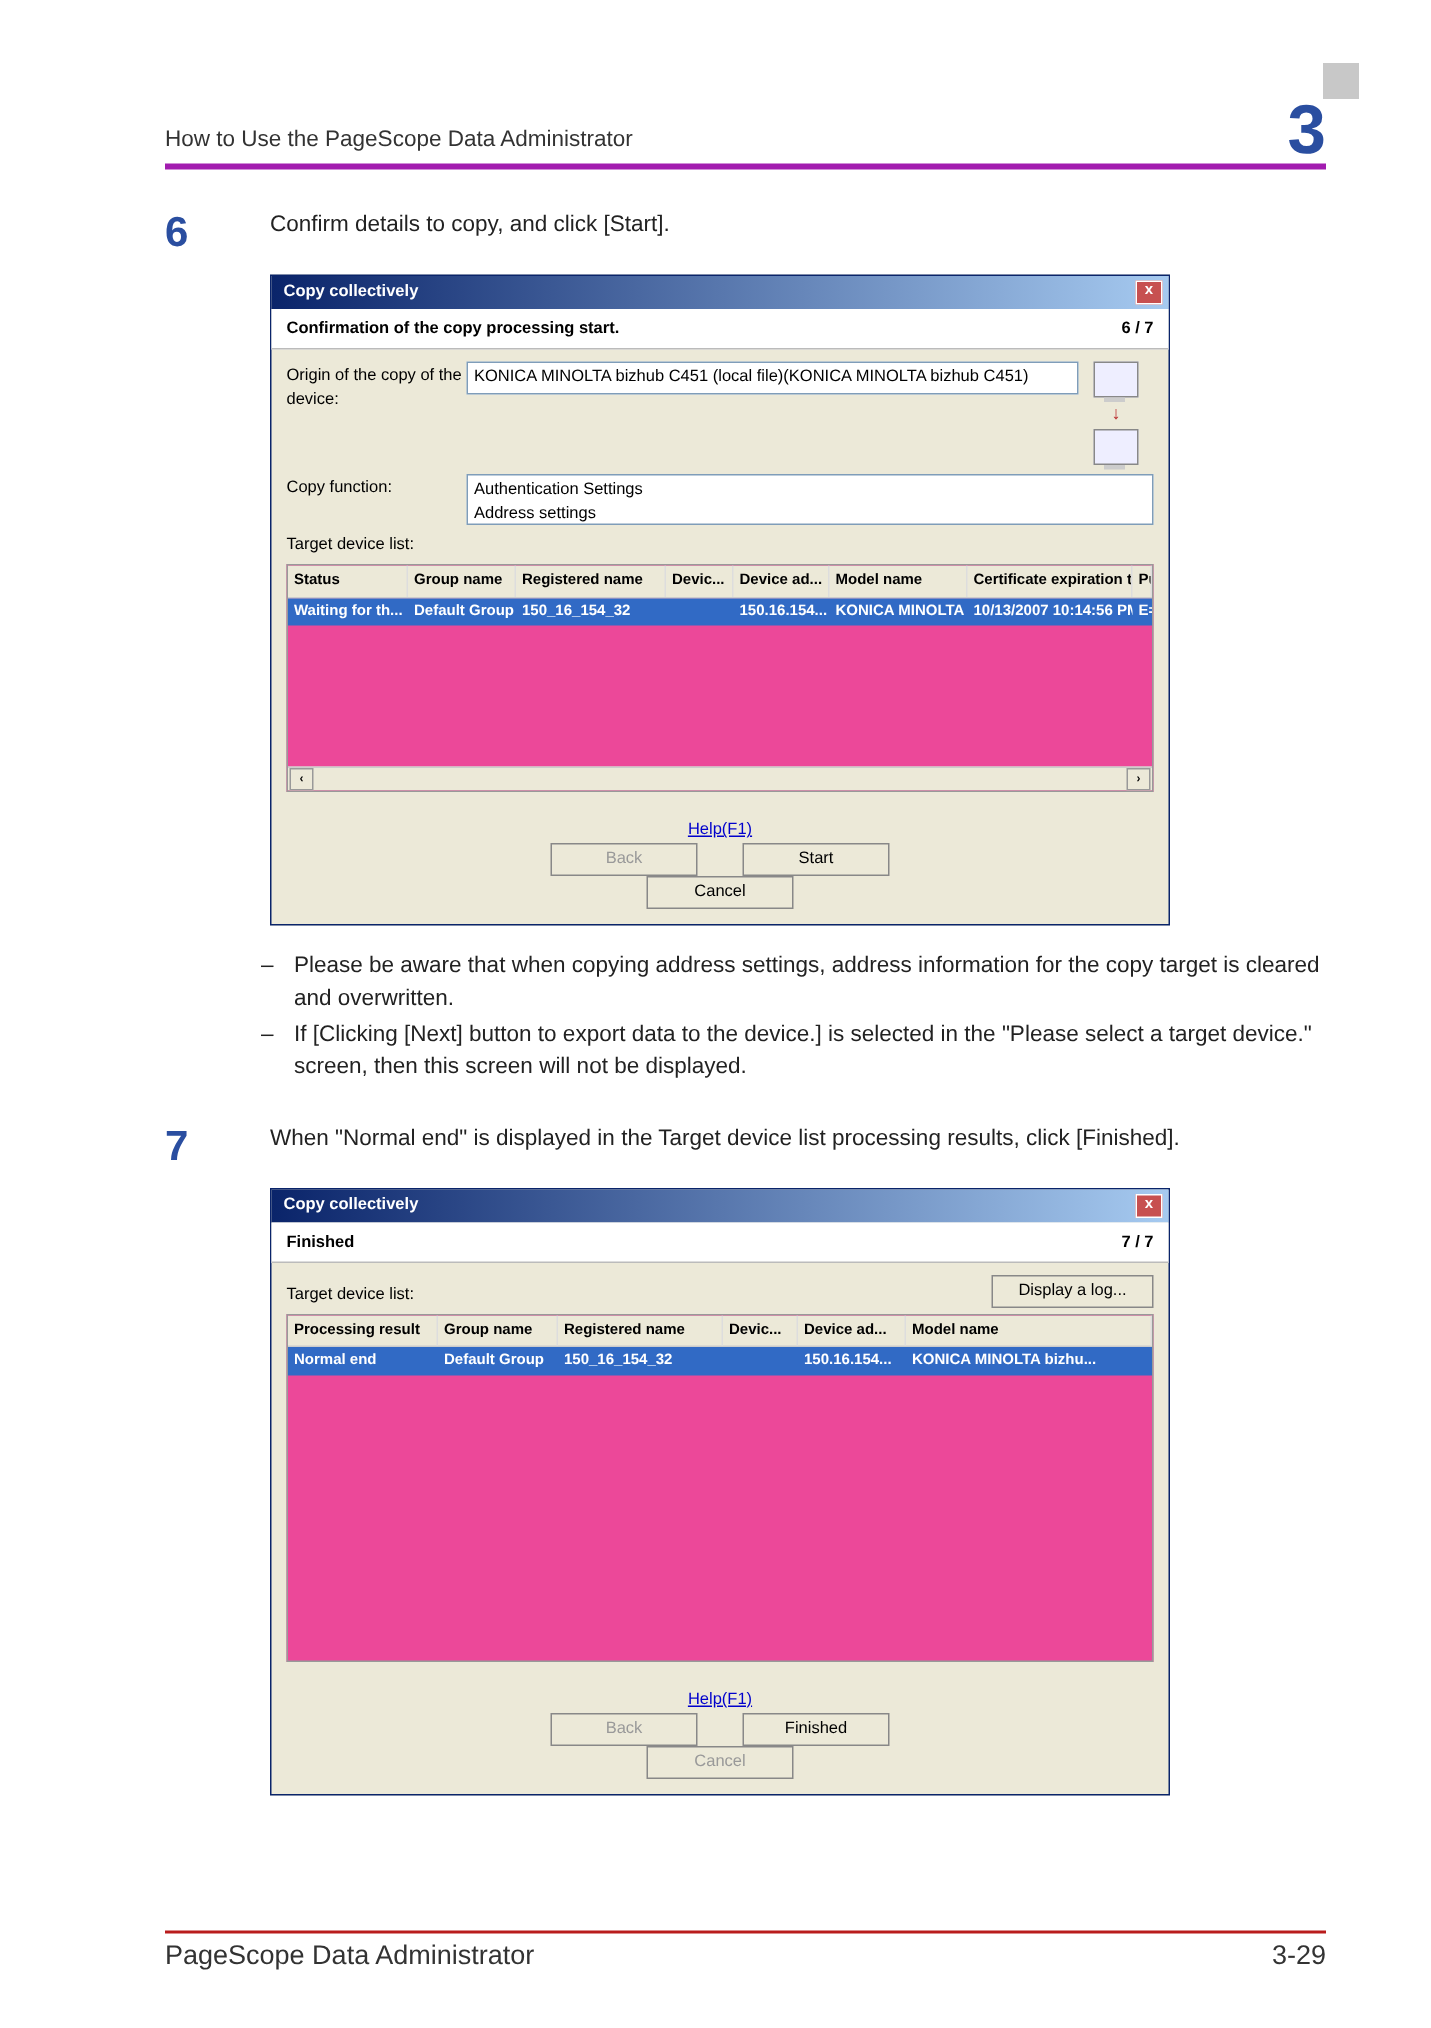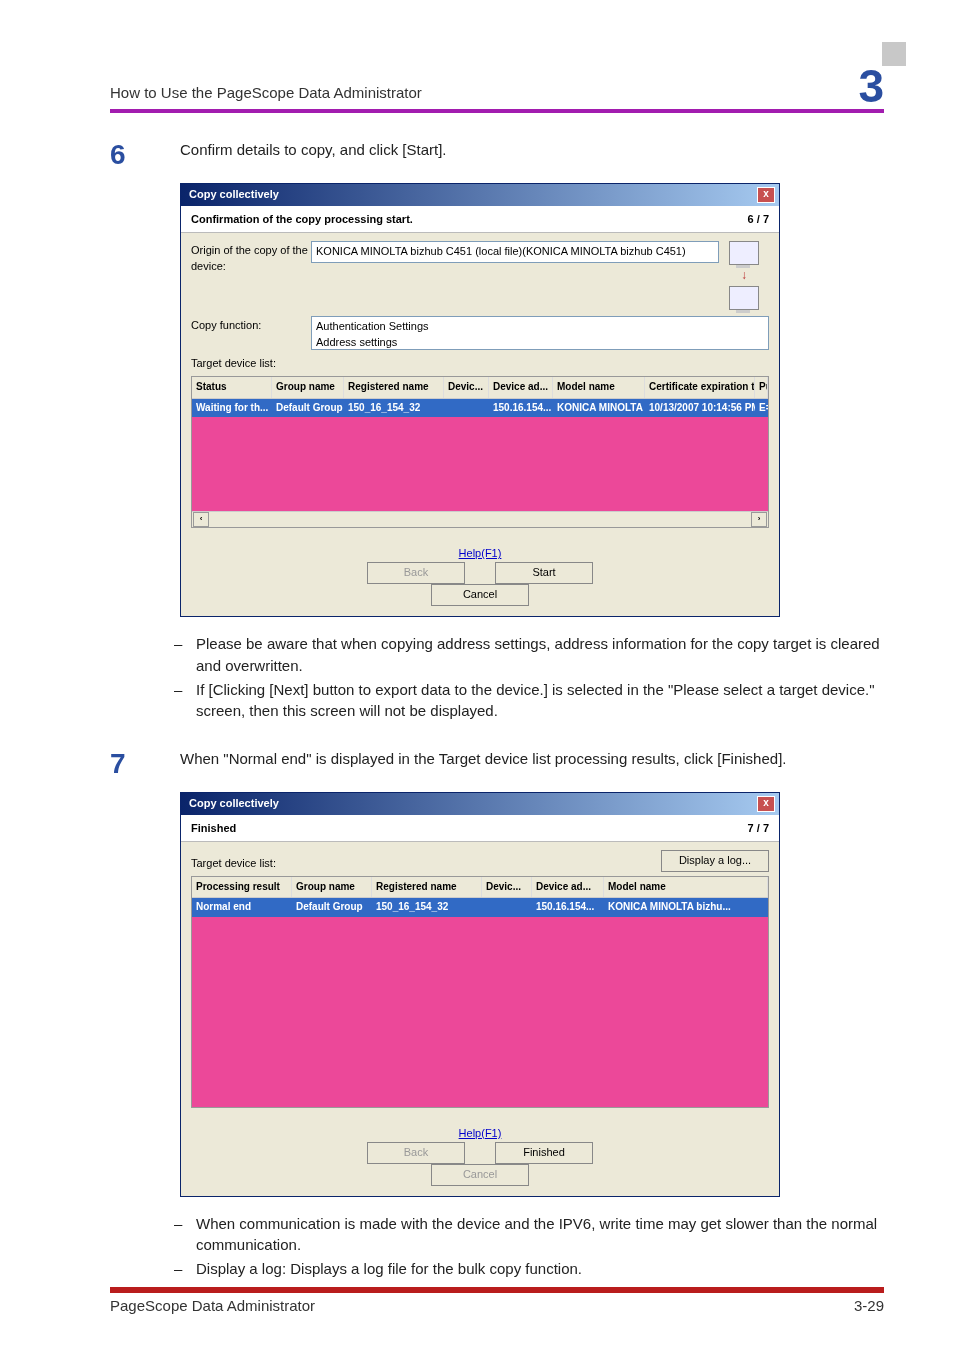--- a/index.html
+++ b/index.html
@@ -211,23 +211,23 @@
   ul.dash li::before {
     content: "–";
     position: absolute;
     left: 4px;
   }
   .footer {
     position: absolute;
     bottom: 38px;
     left: 110px;
     right: 70px;
-    border-top: 6px solid #b91c1c;
+    border-top: 2px solid #b91c1c;
     padding-top: 4px;
-    font-size: 15px;
+    font-size: 18px;
     color: #333;
     display: flex;
     justify-content: space-between;
   }
   .pc-icons {
     width: 50px;
     display:flex;
     flex-direction:column;
     align-items:center;
     gap:2px;
@@ -369,22 +369,18 @@
           <div class="btn-group">
             <span class="btn disabled">Back</span>
             <span class="btn">Finished</span>
           </div>
           <span class="btn disabled">Cancel</span>
         </div>
       </div>
     </div>
   </div>
 
-  <ul class="dash note-list">
-    <li>When communication is made with the device and the IPV6, write time may get slower than the normal communication.</li>
-    <li>Display a log: Displays a log file for the bulk copy function.</li>
-  </ul>
 
   <div class="footer">
     <span>PageScope Data Administrator</span>
     <span>3-29</span>
   </div>
 </div>
 
 </body></html>

